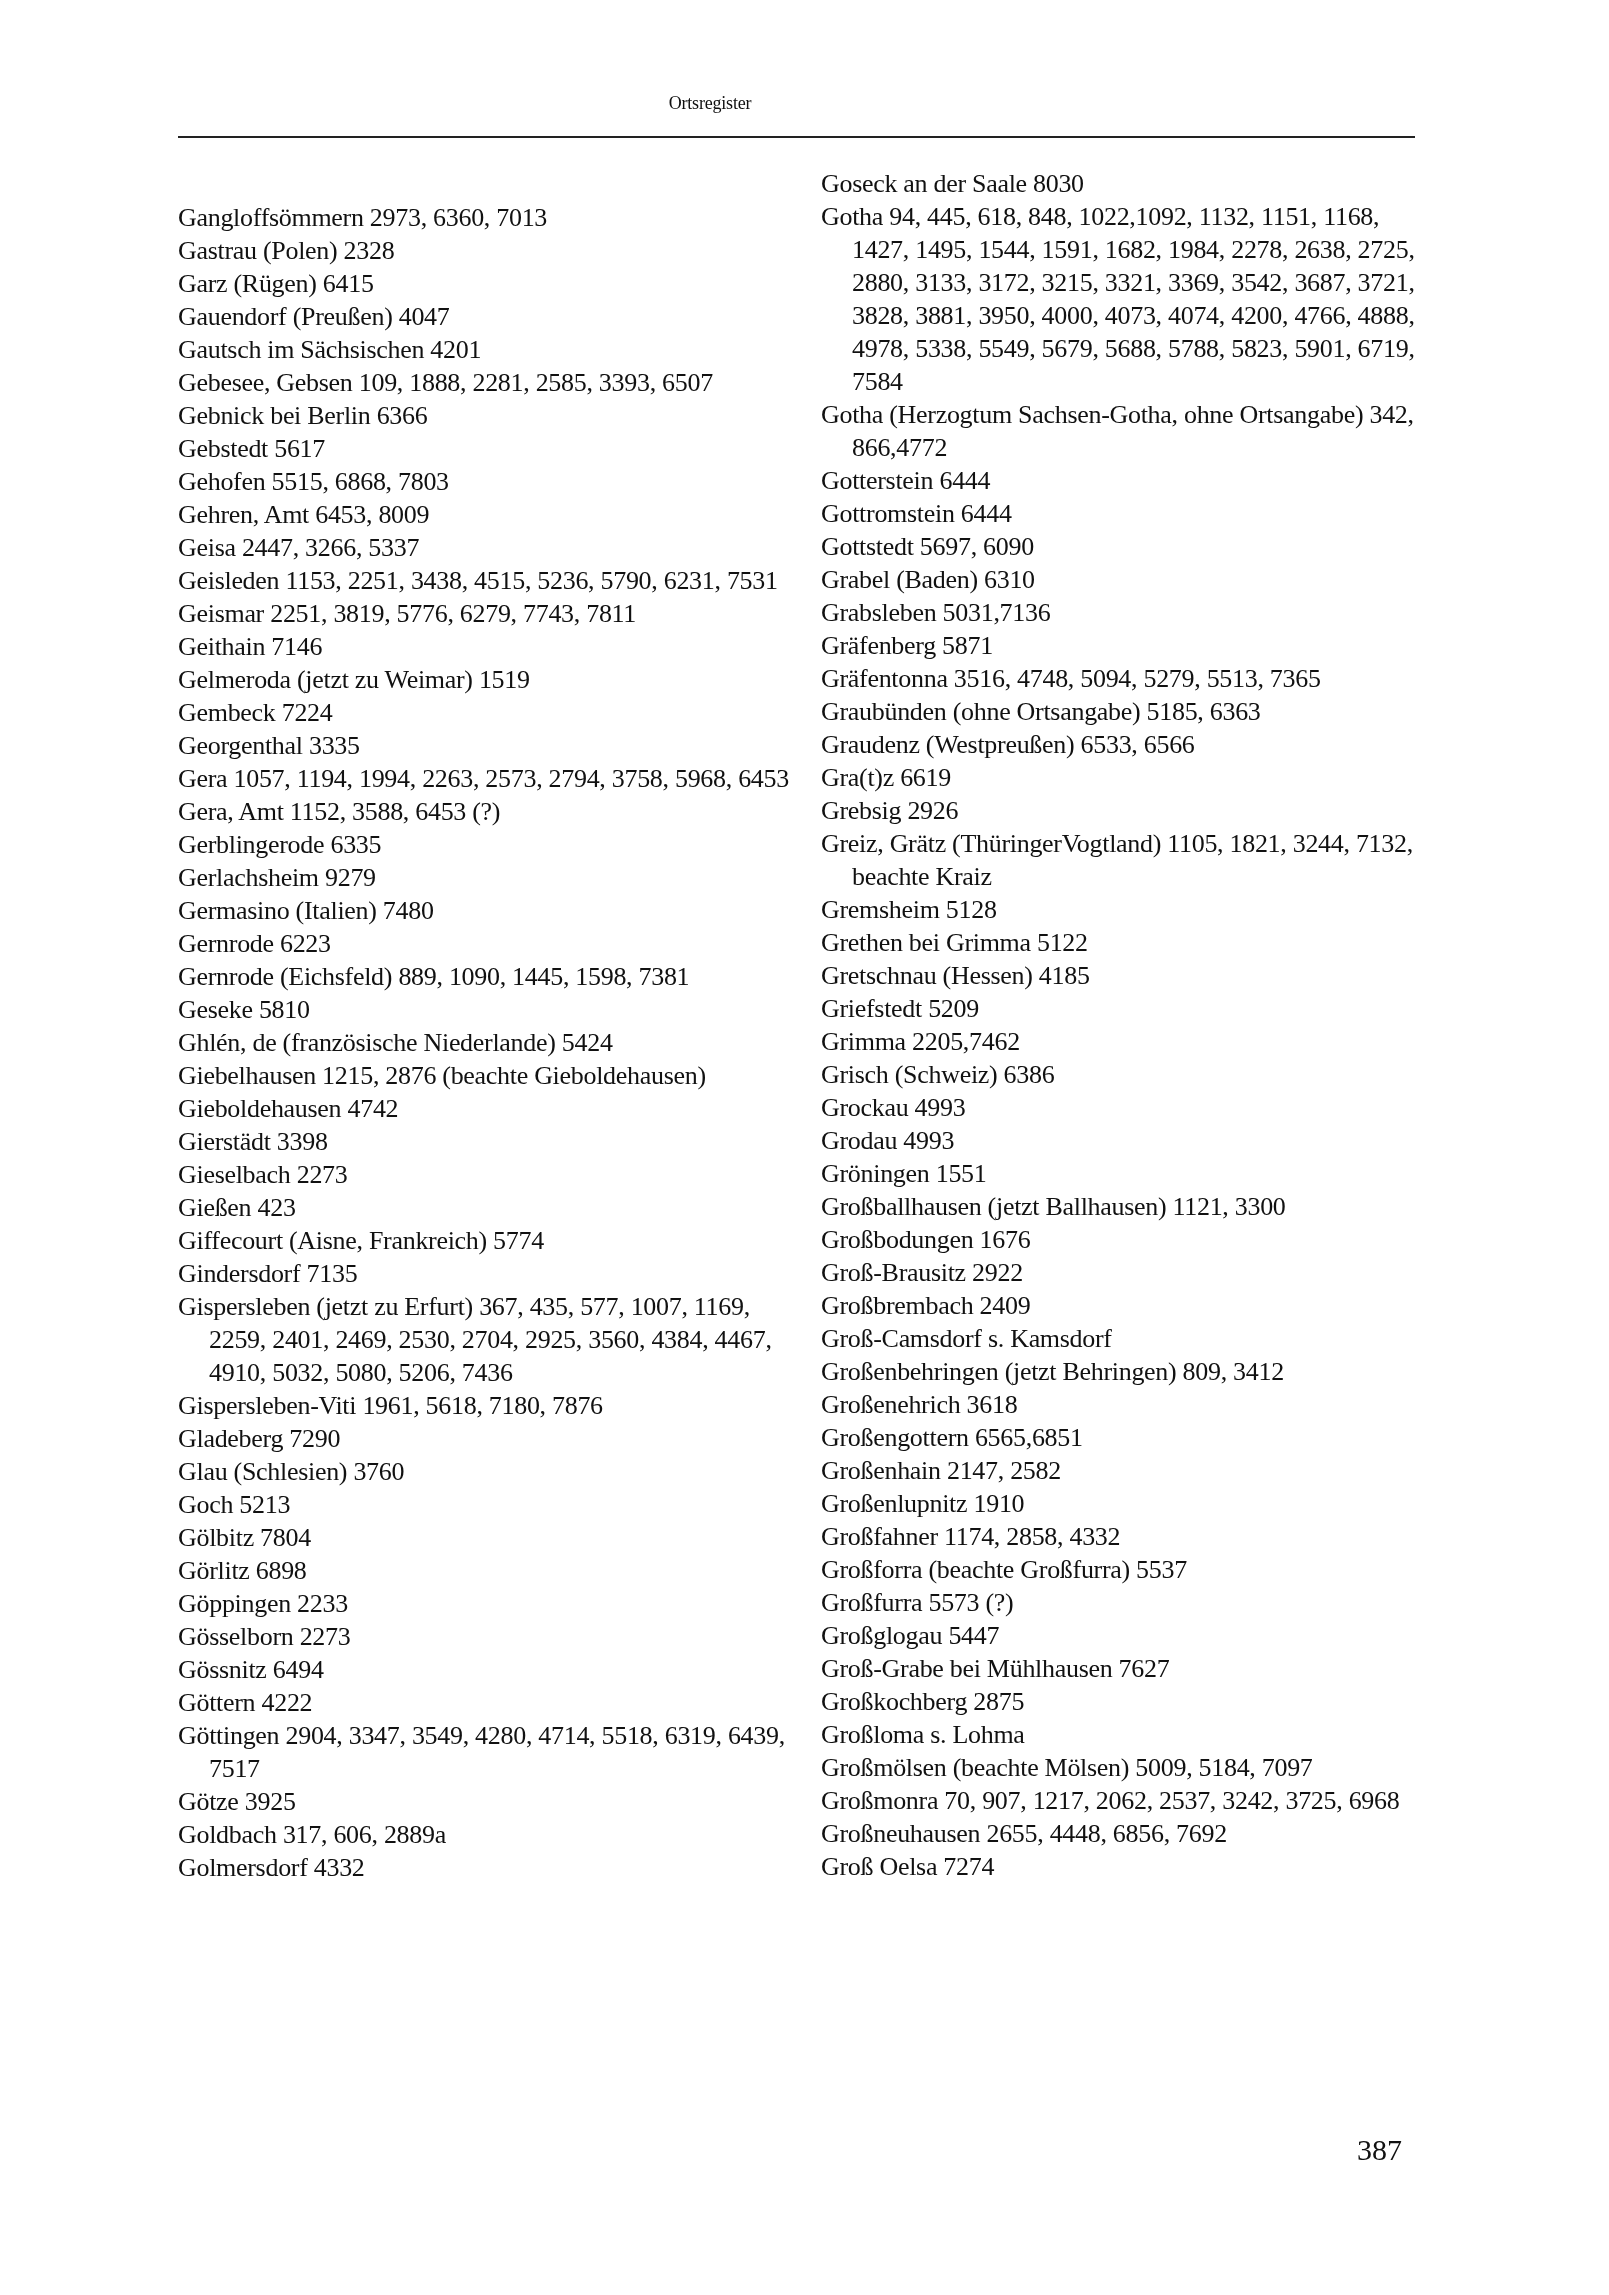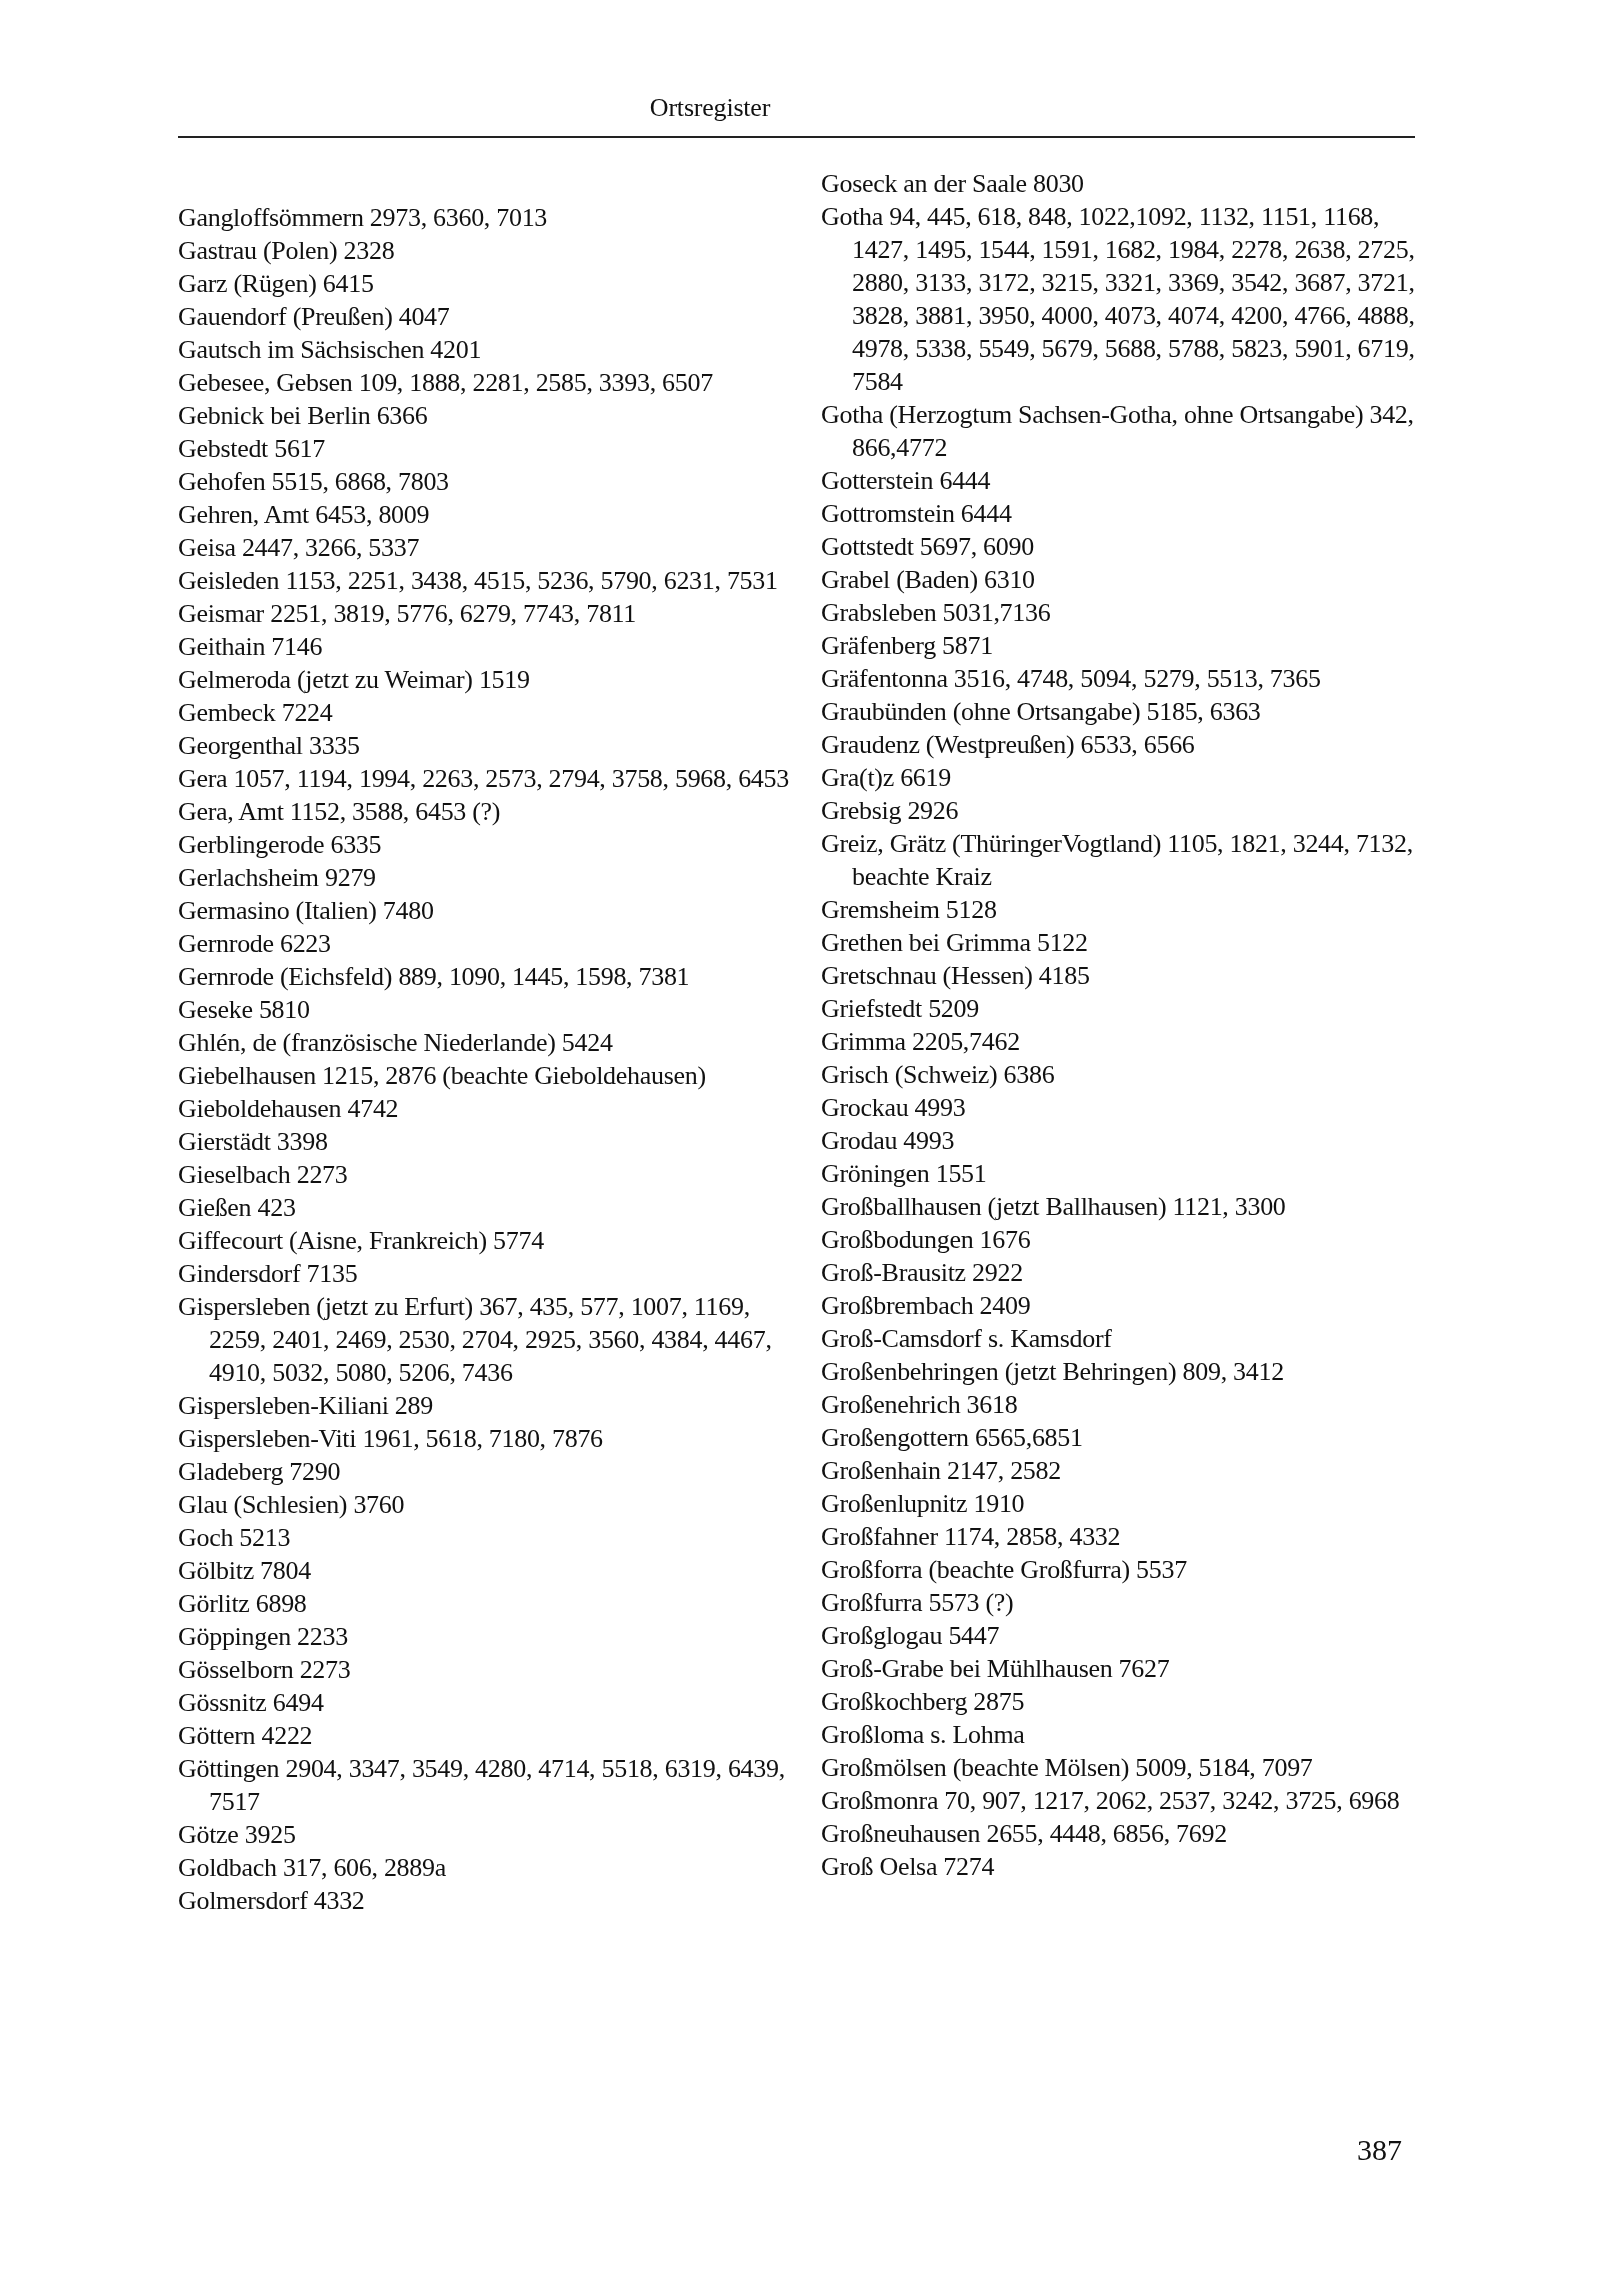--- a/index.html
+++ b/index.html
@@ -1,19 +1,19 @@
 <!DOCTYPE html>
 <html style="font-size:13.2px"><head>
 <meta charset="utf-8">
 <style>
   html, body { margin: 0; padding: 0; background: #ffffff; }
   body { width: 1610px; height: 2295px; position: relative; overflow: hidden;
          font-family: "Liberation Serif", "DejaVu Serif", serif; color: #111; }
   .header-title { position: absolute; top: 93px; left: 0; width: 1420px; text-align: center;
-                  font-size: 26px; letter-spacing: -0.2px; }
+                  font-size: 18px; letter-spacing: -0.2px; }
   .header-rule { position: absolute; top: 136px; left: 178px; width: 1237px; height: 1.7px; background: #222; }
   .col { position: absolute; top: 167px; width: 612px; }
   .col.left { left: 178px; margin-top: 34px; }
   .col.right { left: 821px; }
   .entry { font-size: 26px; line-height: 33px; padding-left: 31px; text-indent: -31px;
            letter-spacing: -0.3px; white-space: normal; }
   .page-number { position: absolute; top: 2133px; left: 1357px; font-size: 30px; text-align: right; }
 </style>
 </head>
 <body>
@@ -49,21 +49,20 @@
   <div class="entry">Geseke 5810</div>
   <div class="entry">Ghlén, de (französische Niederlande) 5424</div>
   <div class="entry">Giebelhausen 1215, 2876 (beachte Gieboldehausen)</div>
   <div class="entry">Gieboldehausen 4742</div>
   <div class="entry">Gierstädt 3398</div>
   <div class="entry">Gieselbach 2273</div>
   <div class="entry">Gießen 423</div>
   <div class="entry">Giffecourt (Aisne, Frankreich) 5774</div>
   <div class="entry">Gindersdorf 7135</div>
   <div class="entry">Gispersleben (jetzt zu Erfurt) 367, 435, 577, 1007, 1169, 2259, 2401, 2469, 2530, 2704, 2925, 3560, 4384, 4467, 4910, 5032, 5080, 5206, 7436</div>
-  <div class="entry">Gispersleben-Kiliani 289</div>
   <div class="entry">Gispersleben-Viti 1961, 5618, 7180, 7876</div>
   <div class="entry">Gladeberg 7290</div>
   <div class="entry">Glau (Schlesien) 3760</div>
   <div class="entry">Goch 5213</div>
   <div class="entry">Gölbitz 7804</div>
   <div class="entry">Görlitz 6898</div>
   <div class="entry">Göppingen 2233</div>
   <div class="entry">Gösselborn 2273</div>
   <div class="entry">Gössnitz 6494</div>
   <div class="entry">Göttern 4222</div>

